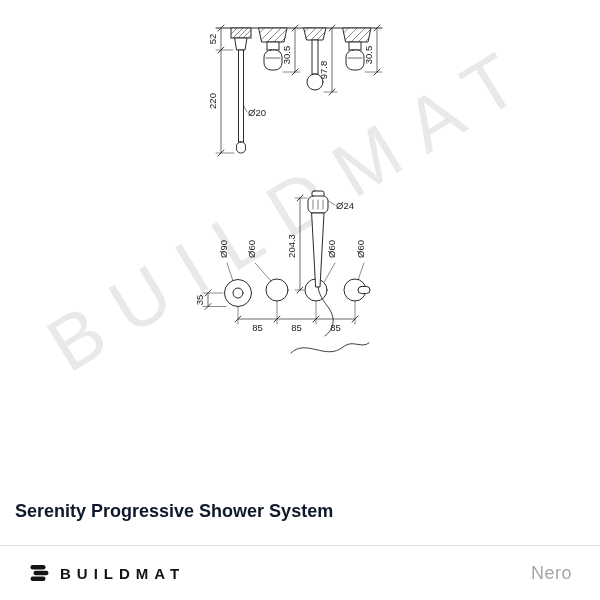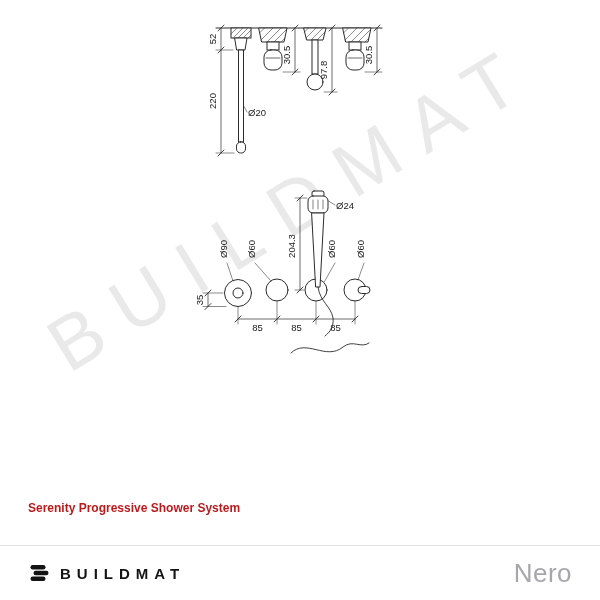--- a/index.html
+++ b/index.html
@@ -8,35 +8,35 @@
     background:#ffffff;font-family:"Liberation Sans",sans-serif;color:#111;
   }
   .watermark{
     position:absolute;left:55px;top:308px;z-index:0;
     font-size:76px;font-weight:400;letter-spacing:0.29em;white-space:nowrap;
     color:#e9e9e9;transform:rotate(-31.5deg);transform-origin:0 50%;
     user-select:none;
   }
   .drawing-svg{position:absolute;left:0;top:0;z-index:1;}
   .product-title{
-    position:absolute;left:28px;top:501px;z-index:2;
-    font-size:12px;font-weight:600;color:#b91c1c;
+    position:absolute;left:15px;top:501px;z-index:2;
+    font-size:18px;font-weight:600;color:#0f172a;
   }
   .footer{
     position:absolute;left:0;bottom:0;width:600px;height:55px;z-index:2;
     border-top:1px solid #e0e0e0;background:#ffffff;
     display:flex;align-items:center;justify-content:space-between;
     box-sizing:border-box;padding:0 28px;
   }
   .brand-left{display:flex;align-items:center;gap:10px;}
   .brand-word{
     font-size:15px;font-weight:700;letter-spacing:6px;color:#141414;
   }
   .brand-right{
-    font-size:26px;font-weight:400;color:#a7a7ab;letter-spacing:0.5px;
+    font-size:18px;font-weight:400;color:#a7a7ab;letter-spacing:0.5px;
   }
   svg text{
     font-family:"Liberation Sans",sans-serif;font-size:9.5px;fill:#1a1a1a;
   }
 </style>
 </head>
 <body>
 
 <div class="watermark">BUILDMAT</div>
 

